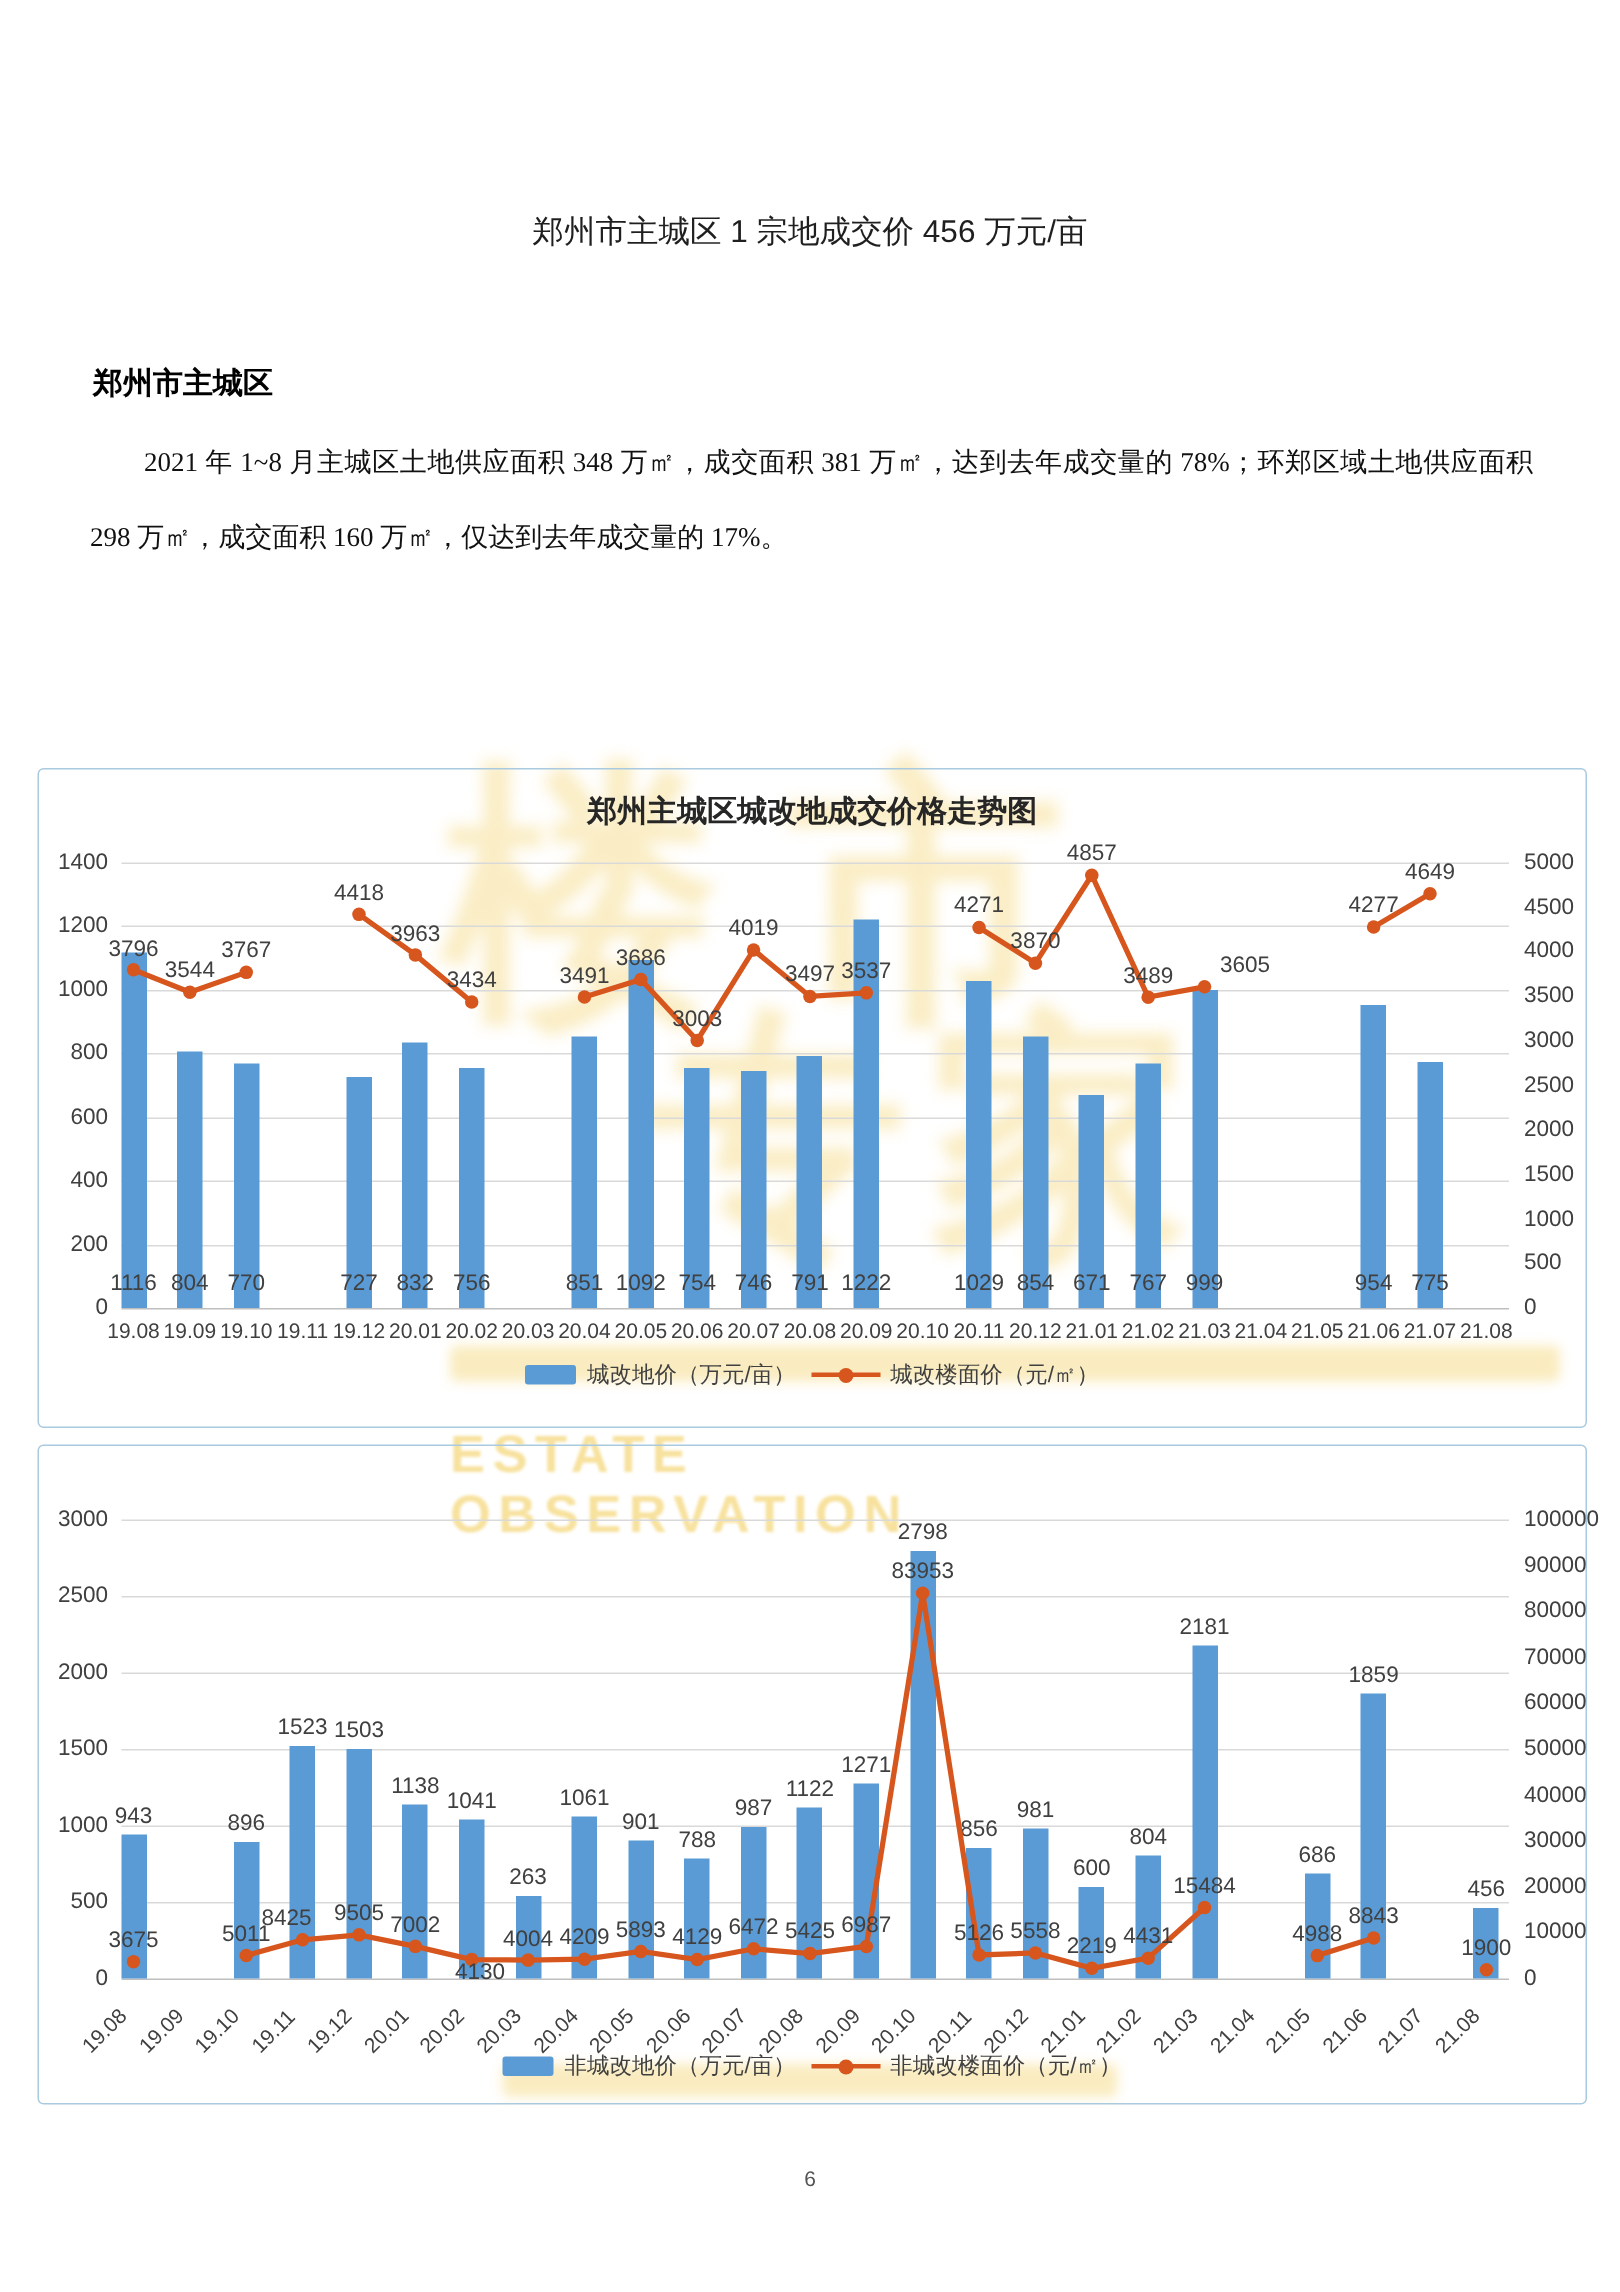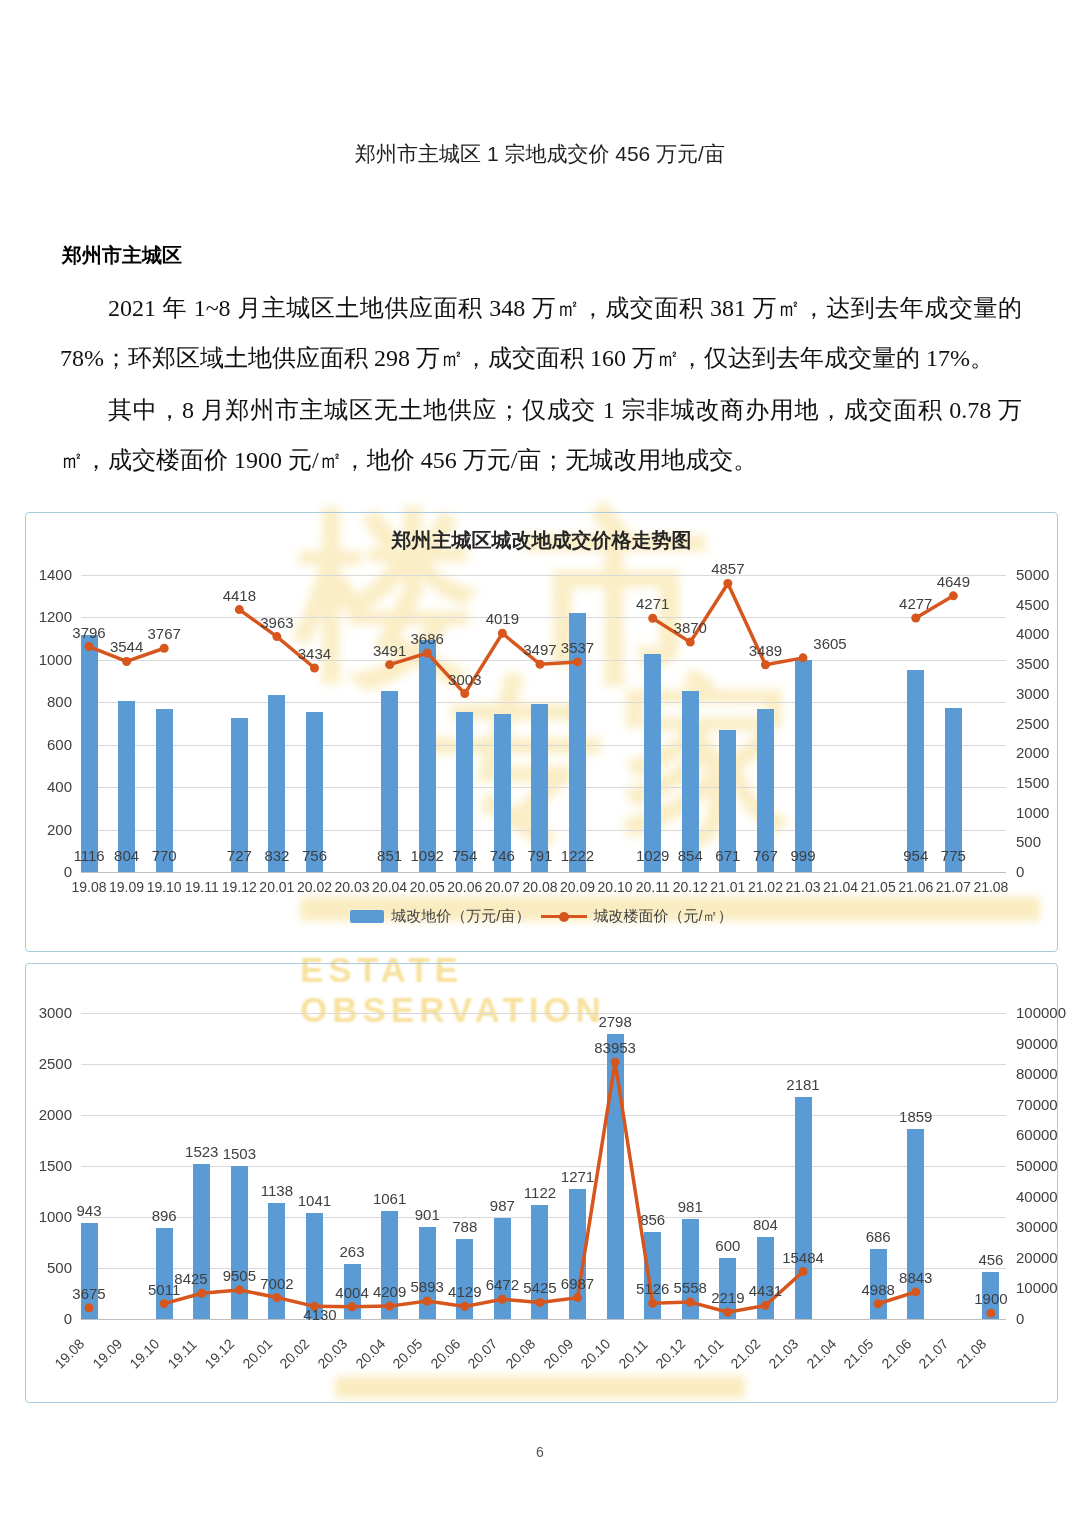--- a/index.html
+++ b/index.html
@@ -6,21 +6,21 @@
   .page{position:relative;width:1080px;height:1528px;background:#ffffff;overflow:hidden;margin:0 auto;
         font-family:"Liberation Sans","DejaVu Sans",sans-serif;}
   
   .doc-title{position:absolute;left:0;top:86px;width:100%;text-align:center;margin:0;
              font-family:"Liberation Serif","DejaVu Serif",serif;font-size:23px;font-weight:bold;color:#e60000;}
   .doc-subtitle{position:absolute;left:0;top:140px;width:100%;text-align:center;margin:0;
                 font-size:21px;font-weight:500;color:#1f1f1f;}
   .section-heading{position:absolute;left:62px;top:242px;margin:0;
                    font-family:"Liberation Serif","DejaVu Serif",serif;font-size:20px;font-weight:bold;color:#000;}
   .body-para{position:absolute;left:60px;width:962px;margin:0;text-align:justify;text-indent:2em;
-             font-family:"Liberation Serif","DejaVu Serif",serif;font-size:24px;line-height:50px;color:#111;}
+             font-family:"Liberation Serif","DejaVu Serif",serif;font-size:18px;line-height:50px;color:#111;}
   .p1{top:283px;}
   .p2{top:385px;}
   .page-number{position:absolute;left:0;top:1444px;width:100%;text-align:center;font-size:14px;color:#555;}
   
   .wm{position:absolute;z-index:0;pointer-events:none;color:#f6dc8c;}
   .wm-big{font-weight:bold;opacity:.5;filter:blur(5px);font-family:"DejaVu Sans",sans-serif;}
   .wm1{left:295px;top:505px;width:530px;font-size:185px;letter-spacing:45px;line-height:1;}
   .wm2{left:430px;top:672px;width:420px;font-size:175px;letter-spacing:14px;line-height:1;}
   .wm-strip{background:rgba(246,220,140,.55);filter:blur(4px);border-radius:4px;}
   .s1{left:300px;top:897px;width:740px;height:24px;}
@@ -58,21 +58,20 @@
 
   <div class="wm wm-big wm1">楼市</div>
   <div class="wm wm-big wm2">专家</div>
   <div class="wm wm-strip s1"></div>
   <div class="wm wm-en">ESTATE OBSERVATION</div>
   <div class="wm wm-strip s2"></div>
 
   <h2 class="doc-subtitle">郑州市主城区 1 宗地成交价 456 万元/亩</h2>
   <h3 class="section-heading">郑州市主城区</h3>
   <p class="body-para p1">2021 年 1~8 月主城区土地供应面积 348 万㎡，成交面积 381 万㎡，达到去年成交量的 78%；环郑区域土地供应面积 298 万㎡，成交面积 160 万㎡，仅达到去年成交量的 17%。</p>
-  <p class="body-para p2">其中，8 月郑州市主城区无土地供应；仅成交 1 宗非城改商办用地，成交面积 0.78 万㎡，成交楼面价 1900 元/㎡，地价 456 万元/亩；无城改用地成交。</p>
 
   <div class="chart-box" id="chart1">
     <div class="chart-title">郑州主城区城改地成交价格走势图</div>
   <div class="axisline" style="left: 55px; top: 359px; width: 925px;"></div>
       <div class="tick tickL" style="left: 0px; top: 349px;">0</div>
       <div class="grid" style="left: 55px; top: 316.571px; width: 925px;"></div>
       <div class="tick tickL" style="left: 0px; top: 306.571px;">200</div>
       <div class="grid" style="left: 55px; top: 274.143px; width: 925px;"></div>
       <div class="tick tickL" style="left: 0px; top: 264.143px;">400</div>
       <div class="grid" style="left: 55px; top: 231.714px; width: 925px;"></div>
@@ -352,16 +351,26 @@
       <div class="xlab xlab-rot" style="left: 594.7px; top: 393px;">20.11</div>
       <div class="xlab xlab-rot" style="left: 632.28px; top: 393px;">20.12</div>
       <div class="xlab xlab-rot" style="left: 669.86px; top: 393px;">21.01</div>
       <div class="xlab xlab-rot" style="left: 707.44px; top: 393px;">21.02</div>
       <div class="xlab xlab-rot" style="left: 745.02px; top: 393px;">21.03</div>
       <div class="xlab xlab-rot" style="left: 782.6px; top: 393px;">21.04</div>
       <div class="xlab xlab-rot" style="left: 820.18px; top: 393px;">21.05</div>
       <div class="xlab xlab-rot" style="left: 857.76px; top: 393px;">21.06</div>
       <div class="xlab xlab-rot" style="left: 895.34px; top: 393px;">21.07</div>
       <div class="xlab xlab-rot" style="left: 932.92px; top: 393px;">21.08</div>
+      <div class="legend" style="top: 404px;">
+        <span class="legend-item">
+          <span class="swatch-bar" style="background: rgb(91, 155, 213);"></span>
+          <span>非城改地价（万元/亩）</span>
+        </span>
+        <span class="legend-item">
+          <span class="marker-line" style="background: rgb(214, 86, 29);"></span>
+          <span>非城改楼面价（元/㎡）</span>
+        </span>
+      </div>
     </div>
 
   <div class="page-number">6</div>
 </div>
 
 </body></html>

